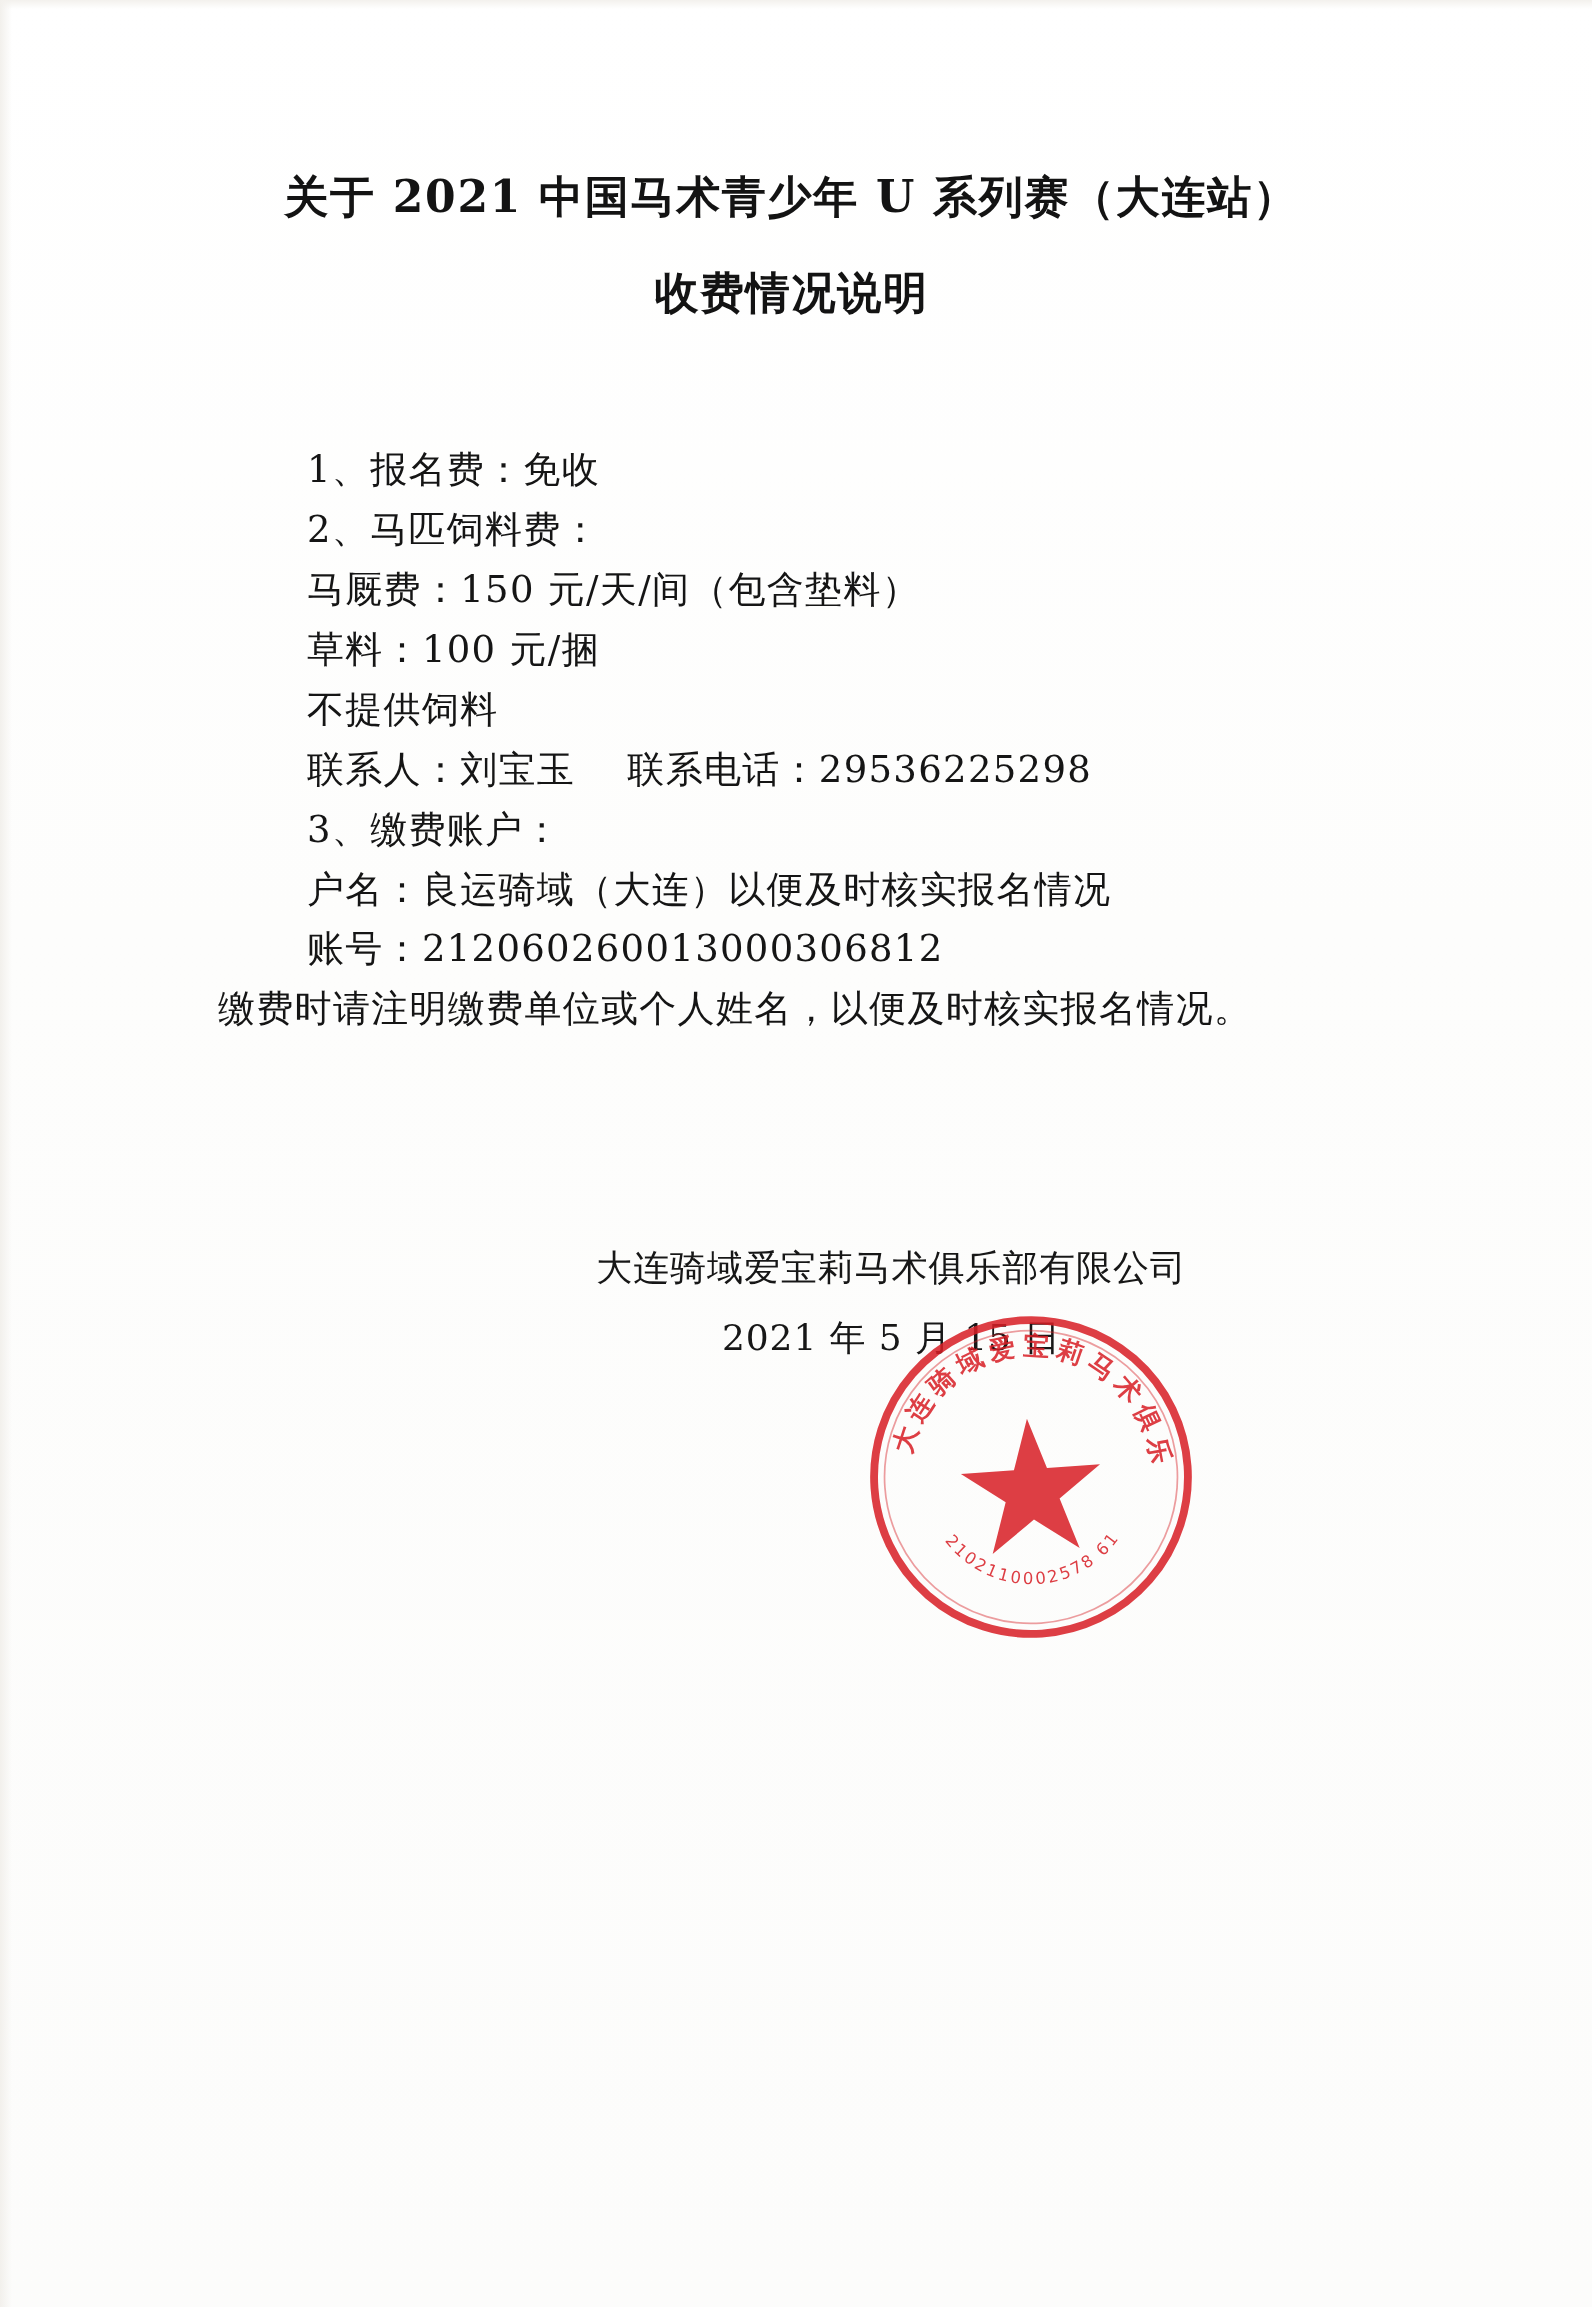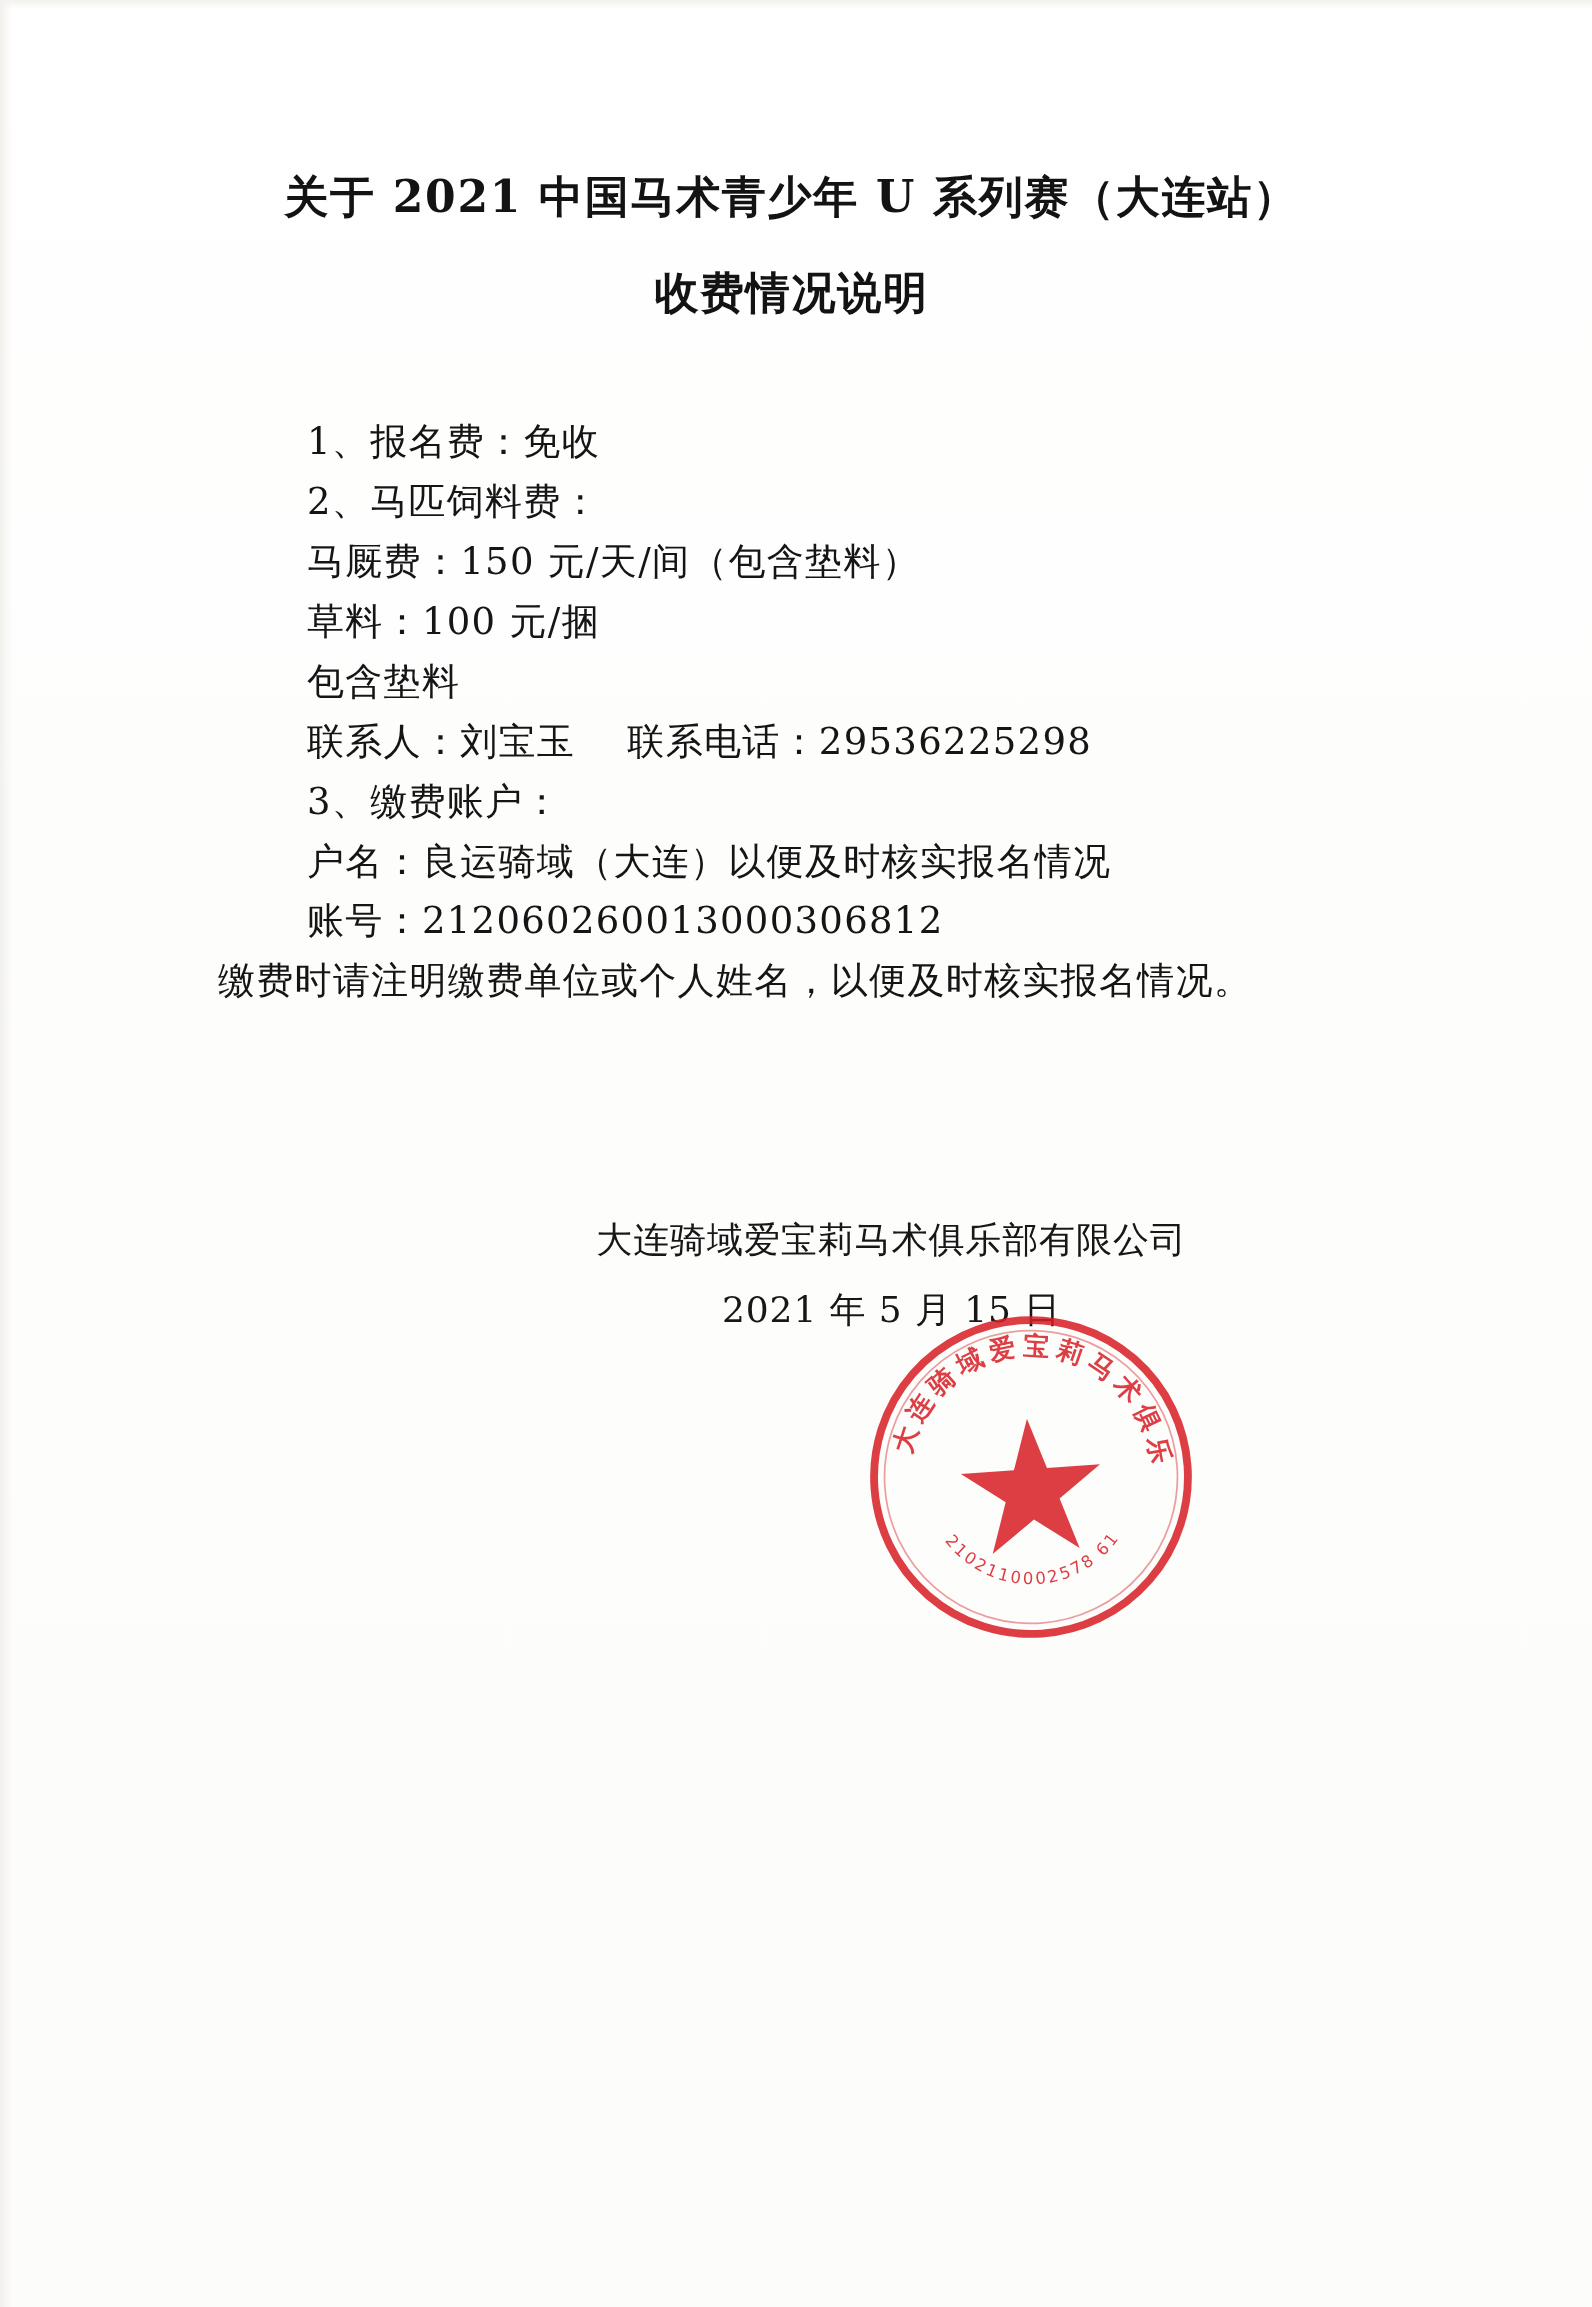--- a/index.html
+++ b/index.html
@@ -46,21 +46,21 @@
     font-weight: 600;
     color: #131313;
   }
   .title-line1 {
     margin-top: 166px;
   }
   .title-line2 {
     margin-top: 34px;
   }
   .body-block {
-    margin-top: 87px;
+    margin-top: 115px;
     padding-left: 307px;
     padding-right: 174px;
   }
   .line {
     font-size: 37px;
     line-height: 1.62;
     letter-spacing: 1.3px;
     color: #151515;
     white-space: pre;
   }
@@ -109,21 +109,21 @@
   <div class="content">
 
     <div class="title title-line1">关于 2021 中国马术青少年 U 系列赛（大连站）</div>
     <div class="title title-line2">收费情况说明</div>
 
     <div class="body-block">
       <div class="line">1、报名费：免收</div>
       <div class="line">2、马匹饲料费：</div>
       <div class="line">马厩费：150 元/天/间（包含垫料）</div>
       <div class="line">草料：100 元/捆</div>
-      <div class="line">包含垫料</div>
+      <div class="line">不提供饲料</div>
       <div class="line">联系人：刘宝玉    联系电话：29536225298</div>
       <div class="line">3、缴费账户：</div>
       <div class="line">户名：良运骑域（大连）以便及时核实报名情况</div>
       <div class="line">账号：212060260013000306812</div>
       <div class="line full-width">缴费时请注明缴费单位或个人姓名，以便及时核实报名情况。</div>
     </div>
 
     <div class="sign-block">
       <div class="sign-line">大连骑域爱宝莉马术俱乐部有限公司</div>
       <div class="sign-line sign-date">2021 年 5 月 15 日</div>

